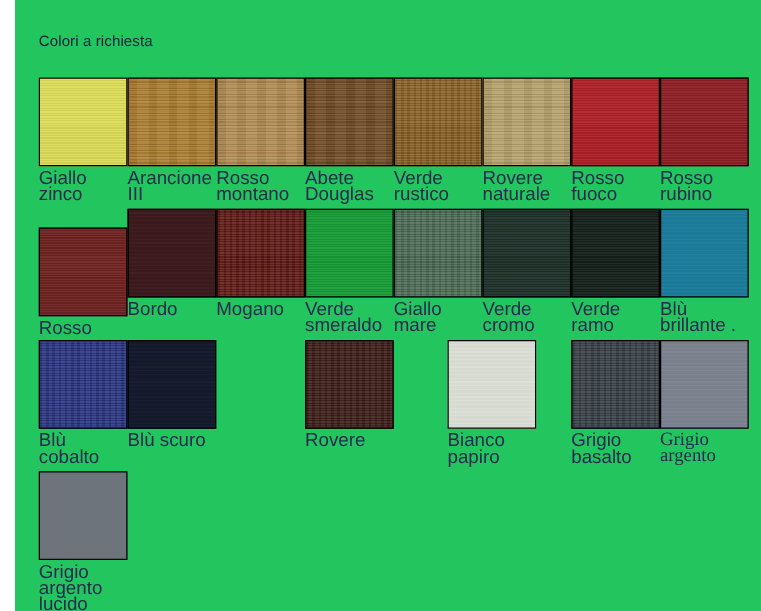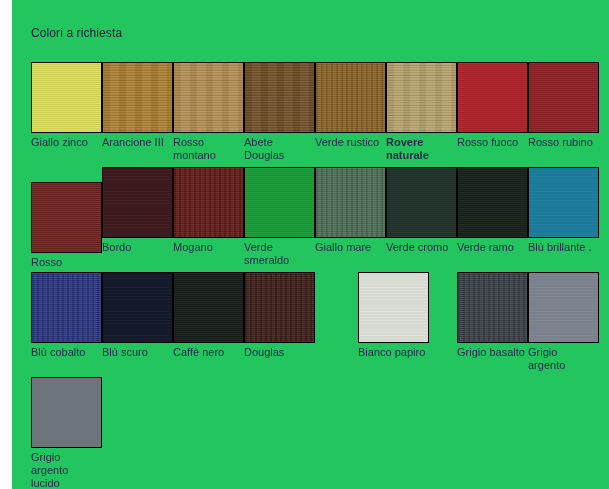--- a/index.html
+++ b/index.html
@@ -59,21 +59,21 @@
     position: relative;
     overflow: hidden;
   }
   .swatch-chip .grain {
     position: absolute;
     left: 0; top: 0; right: 0; bottom: 0;
   }
   .swatch-label {
     display: block;
     margin-top: 3px;
-    font-size: 11px;
+    font-size: 15px;
     line-height: 13px;
     color: #2a2a50;
     width: 69px;
     word-wrap: break-word;
     overflow-wrap: break-word;
   }
   
   .grain-wood {
     background-image:
       repeating-linear-gradient(0deg,
@@ -154,21 +154,21 @@
             <span class="grain grain-wood"></span>
           </span>
           <span class="swatch-label">Abete Douglas</span>
         </div>
         <div class="swatch-cell" style="left: 284px;">
           <span class="swatch-chip" style="background: rgb(138, 97, 36); border-color: rgb(0, 0, 0);">
             <span class="grain grain-rough"></span>
           </span>
           <span class="swatch-label">Verde rustico</span>
         </div>
-        <div class="swatch-cell" style="left: 355px; font-weight: bold;">
+        <div class="swatch-cell" style="left: 355px;">
           <span class="swatch-chip" style="background: rgb(181, 160, 106); border-color: rgb(0, 0, 0);">
             <span class="grain grain-wood"></span>
           </span>
           <span class="swatch-label">Rovere naturale</span>
         </div>
         <div class="swatch-cell" style="left: 426px;">
           <span class="swatch-chip" style="background: rgb(174, 32, 39); border-color: rgb(0, 0, 0);">
             <span class="grain grain-fine"></span>
           </span>
           <span class="swatch-label">Rosso fuoco</span>
@@ -236,45 +236,39 @@
             <span class="grain grain-rough"></span>
           </span>
           <span class="swatch-label">Blù cobalto</span>
         </div>
         <div class="swatch-cell" style="left: 71px;">
           <span class="swatch-chip" style="background: rgb(19, 26, 43); border-color: rgb(0, 0, 0);">
             <span class="grain grain-plain"></span>
           </span>
           <span class="swatch-label">Blù scuro</span>
         </div>
-        <div class="swatch-cell" style="left: 142px;">
-          <span class="swatch-chip" style="background: rgb(22, 29, 24); border-color: rgb(0, 0, 0);">
-            <span class="grain grain-fine"></span>
-          </span>
-          <span class="swatch-label">Caffè nero</span>
-        </div>
         <div class="swatch-cell" style="left: 213px;">
           <span class="swatch-chip" style="background: rgb(58, 26, 21); border-color: rgb(0, 0, 0);">
             <span class="grain grain-rough"></span>
           </span>
-          <span class="swatch-label">Douglas</span>
+          <span class="swatch-label">Rovere</span>
         </div>
         <div class="swatch-cell" style="left: 284px; margin-left: 43px;">
           <span class="swatch-chip" style="background: rgb(220, 223, 214); border-color: rgb(0, 0, 0);">
             <span class="grain grain-plain"></span>
           </span>
           <span class="swatch-label">Bianco papiro</span>
         </div>
         <div class="swatch-cell" style="left: 426px;">
           <span class="swatch-chip" style="background: rgb(53, 60, 68); border-color: rgb(0, 0, 0);">
             <span class="grain grain-rough"></span>
           </span>
           <span class="swatch-label">Grigio basalto</span>
         </div>
-        <div class="swatch-cell" style="left: 497px;">
+        <div class="swatch-cell" style="left: 497px; font-family: Liberation Serif, serif;">
           <span class="swatch-chip" style="background: rgb(125, 132, 144); border-color: rgb(0, 0, 0);">
             <span class="grain grain-plain"></span>
           </span>
           <span class="swatch-label">Grigio argento</span>
         </div>
       </div>
       <div class="swatch-row">
         <div class="swatch-cell" style="left: 0px;">
           <span class="swatch-chip" style="background: rgb(110, 116, 124); border-color: rgb(0, 0, 0);">
             <span class="grain grain-none"></span>

